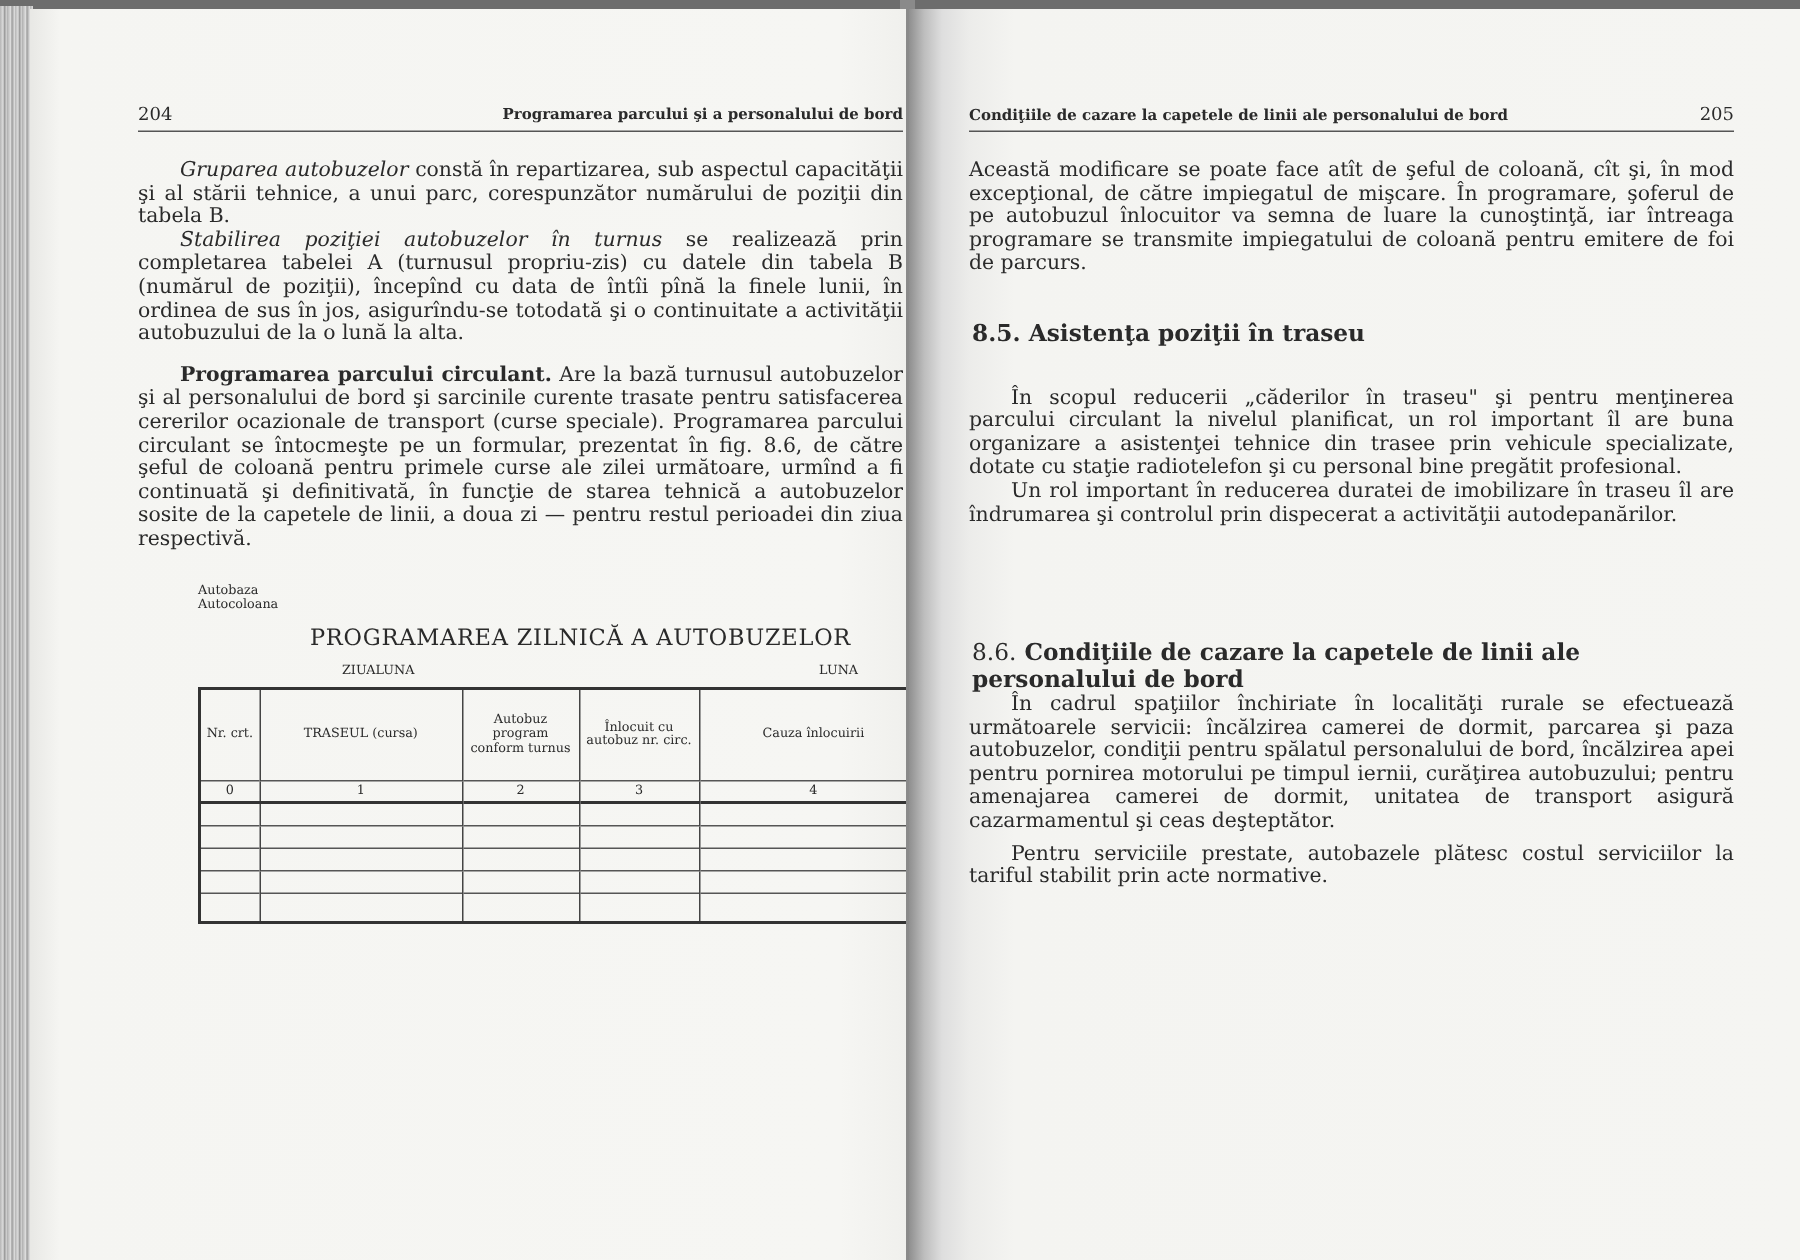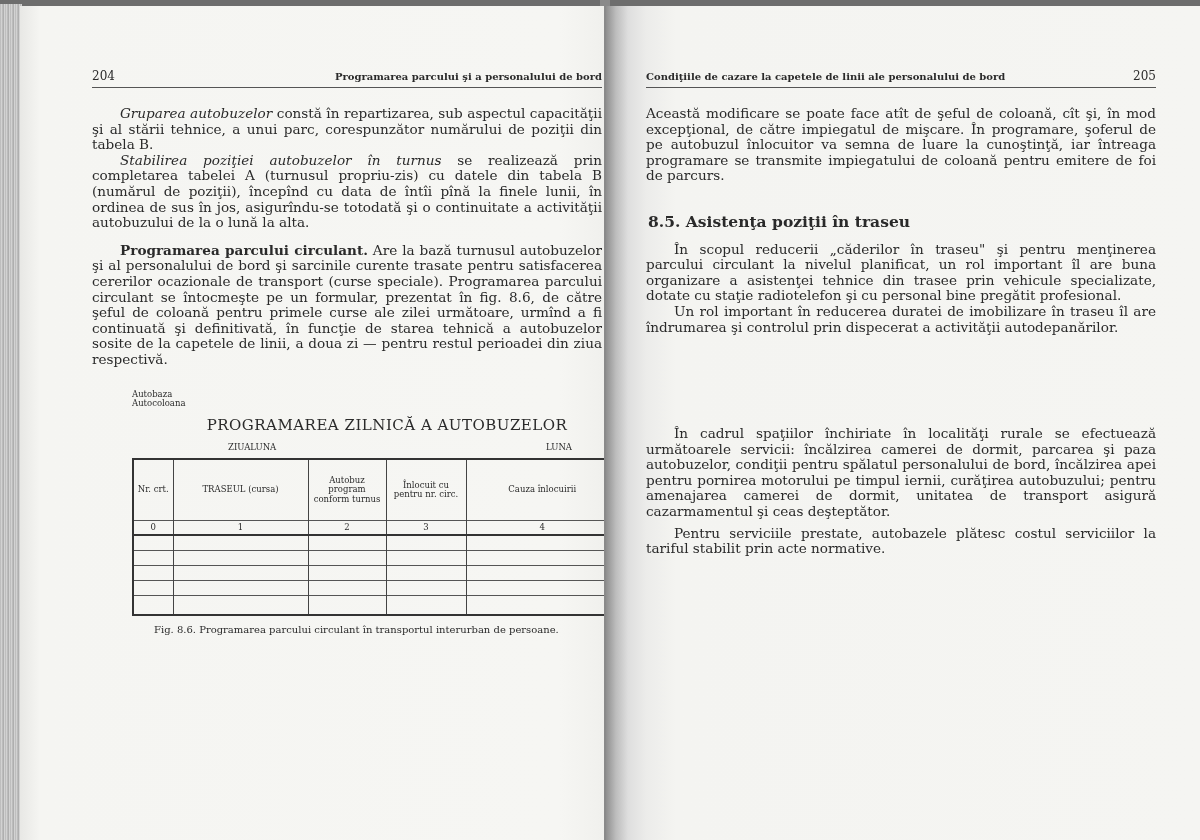--- a/index.html
+++ b/index.html
@@ -106,21 +106,21 @@
           <col style="width:135px">
           <col style="width:78px">
           <col style="width:80px">
           <col>
         </colgroup>
       <tbody>
           <tr class="hdr">
         <td>Nr. crt.</td>
         <td>TRASEUL (cursa)</td>
         <td>Autobuz program conform turnus</td>
-        <td>Înlocuit cu pentru nr. circ.</td>
+        <td>Înlocuit cu autobuz nr. circ.</td>
         <td>Cauza înlocuirii</td>
       </tr>
       <tr class="idx">
         <td>0</td>
         <td>1</td>
         <td>2</td>
         <td>3</td>
         <td>4</td>
       </tr>
       <tr class="body-row first">
@@ -153,41 +153,46 @@
           </tr>
       <tr class="body-row last">
             <td></td>
             <td></td>
             <td></td>
             <td></td>
             <td></td>
           </tr>
     </tbody>
       </table>
-    <div class="caption">Fig. 8.6. Programarea parcului circulant în transportul interurban de persoane.</div>
   </div>
 
 </div>
 
 <div class="page page-right">
   <div class="running-head">
     <span>Condiţiile de cazare la capetele de linii ale personalului de bord</span>
     <span class="page-num">205</span>
   </div>
 
   <div class="text" style="top:100px;">
     <p style="text-indent:0">Această modificare se poate face atît de şeful de coloană, cît şi, în mod excepţional, de către impiegatul de mişcare. În programare, şoferul de pe autobuzul înlocuitor va semna de luare la cunoştinţă, iar întreaga programare se transmite impiegatului de coloană pentru emitere de foi de parcurs.</p>
   </div>
 
   <div class="text" style="top:208px;">
     <div class="section-title" style="margin-left:2px;">
       <span>8.5.</span>
       <span>Asistenţa poziţii în traseu</span>
     </div>
-    <p style="margin-top:12px;">În scopul reducerii „căderilor în traseu" şi pentru menţinerea parcului circulant la nivelul planificat, un rol important îl are buna organizare a asistenţei tehnice din trasee prin vehicule specializate, dotate cu staţie radiotelefon şi cu personal bine pregătit profesional.</p>
+    <p style="margin-top:28px;">În scopul reducerii „căderilor în traseu" şi pentru menţinerea parcului circulant la nivelul planificat, un rol important îl are buna organizare a asistenţei tehnice din trasee prin vehicule specializate, dotate cu staţie radiotelefon şi cu personal bine pregătit profesional.</p>
     <p>Un rol important în reducerea duratei de imobilizare în traseu îl are îndrumarea şi controlul prin dispecerat a activităţii autodepanărilor.</p>
   </div>
 
   <div class="text" style="top:420px;">
+    <div class="section-title" style="text-align:right; padding-left:2px; line-height:18px;">
+      <div style="text-align:left;">
+        <span class="num">8.6.</span>
+        <span>Condiţiile de cazare la capetele de linii ale personalului de bord</span>
+      </div>
+    </div>
     <p>În cadrul spaţiilor închiriate în localităţi rurale se efectuează următoarele servicii: încălzirea camerei de dormit, parcarea şi paza autobuzelor, condiţii pentru spălatul personalului de bord, încălzirea apei pentru pornirea motorului pe timpul iernii, curăţirea autobuzului; pentru amenajarea camerei de dormit, unitatea de transport asigură cazarmamentul şi ceas deşteptător.</p>
     <p class="gap" style="margin-top:6px;">Pentru serviciile prestate, autobazele plătesc costul serviciilor la tariful stabilit prin acte normative.</p>
   </div>
 </div>
 
 </body></html>

